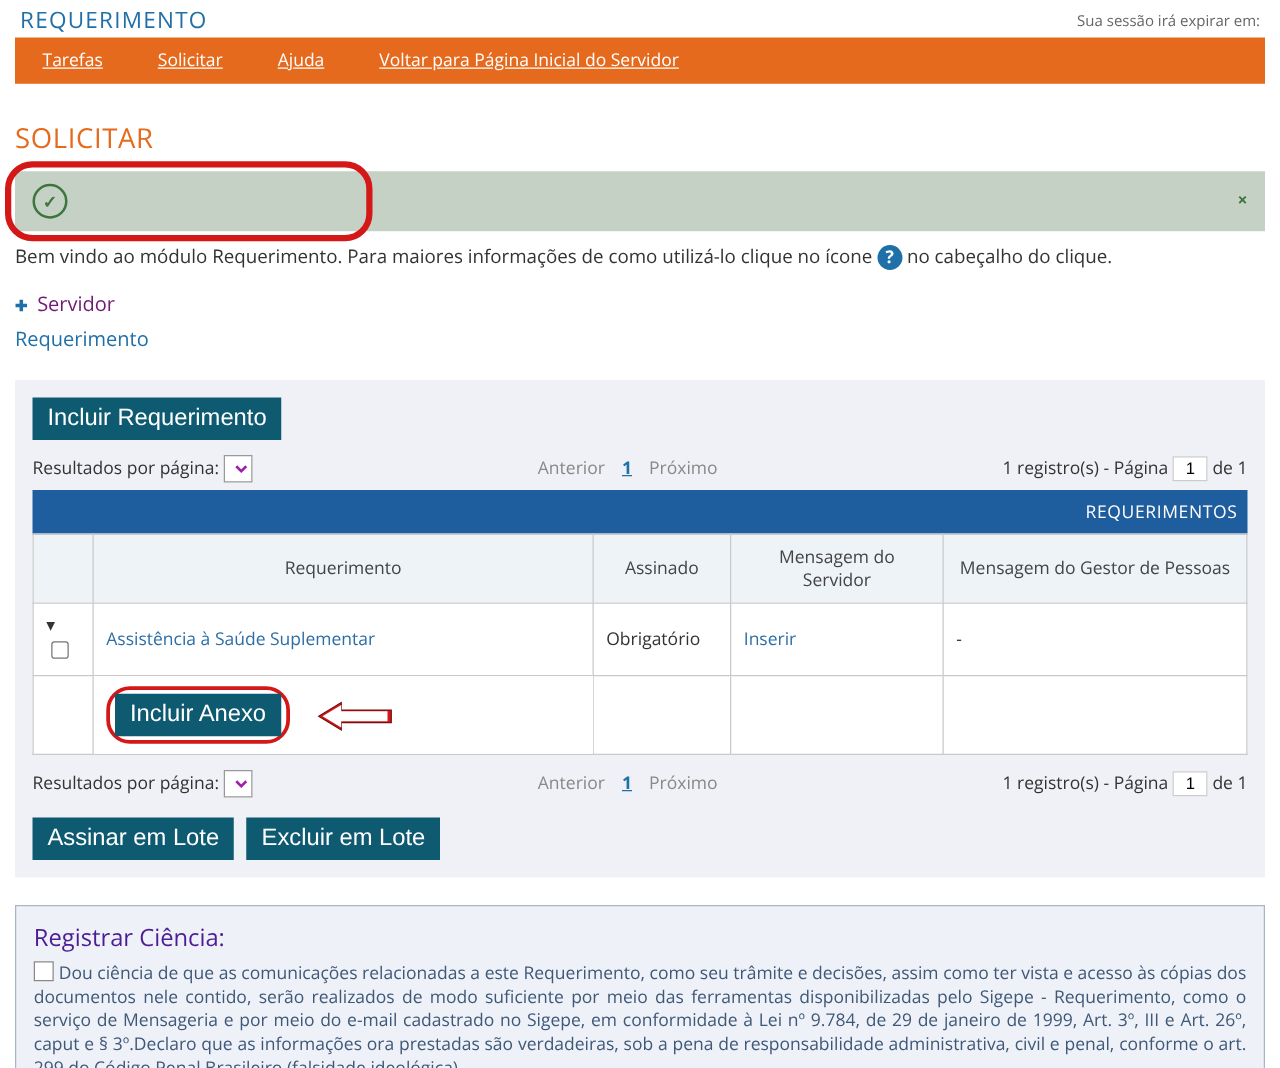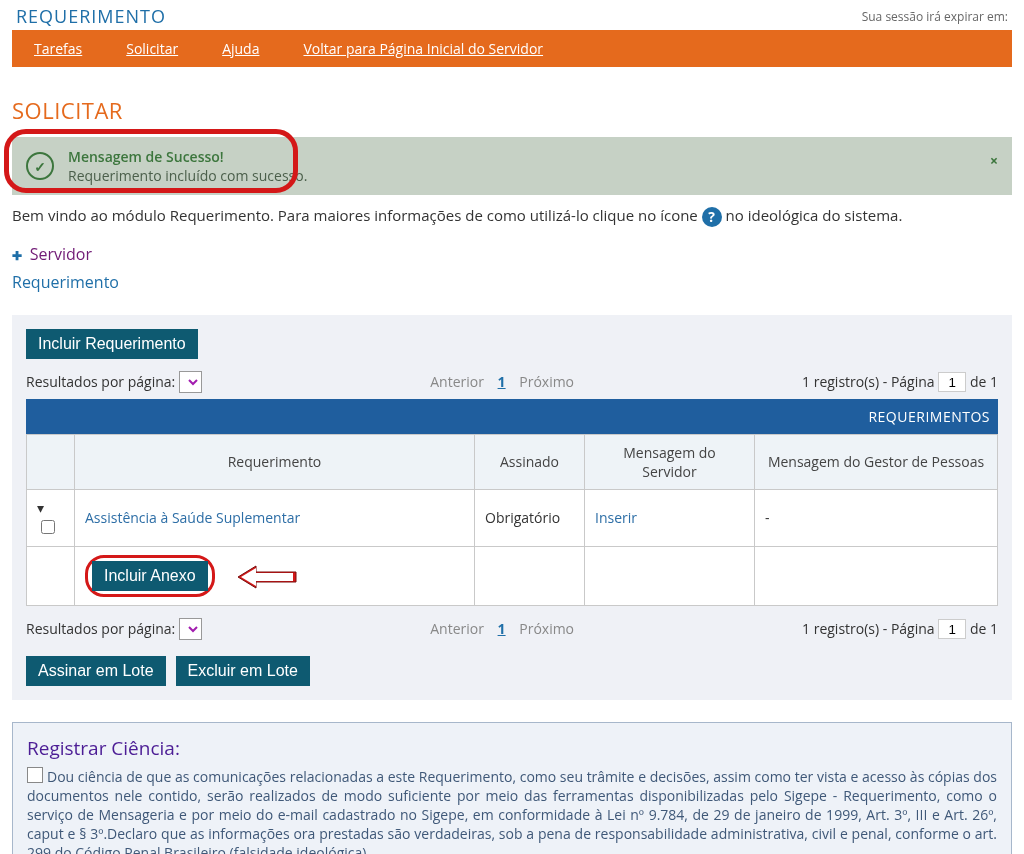--- a/index.html
+++ b/index.html
@@ -66,21 +66,21 @@
     font-weight: bold; font-size: 14px;
     vertical-align: middle;
   }
   .section-link { color: #701a75; font-size: 16px; font-weight: 500; }
   .plus-icon { color: #1f6fa8; font-weight: bold; margin-right: 4px; font-size: 12px; }
   .servidor-row { margin-bottom: 4px; }
   .req-section-title { color: #1f6fa8; font-size: 16px; font-weight: 500; margin: 6px 0 22px; }
   .panel { background: #eff1f6; padding: 14px; }
   .btn-teal {
     background: #0e5a71; color: #fff; border: none;
-    padding: 6px 12px; cursor: pointer; font-size: 16px;
+    padding: 6px 12px; cursor: pointer; font-size: 19px;
   }
   .pager-row {
     display: flex; align-items: center; justify-content: space-between;
     margin: 12px 0 6px;
     font-size: 14px;
   }
   .pager-left { display: flex; align-items: center; gap: 4px; }
   .pager-center { color: #888; }
   .pager-center .pg { color: #1f6fa8; text-decoration: underline; font-weight: bold; margin: 0 10px; }
   .pager-right { color: #333; }
@@ -143,33 +143,29 @@
     <div class="nav-item">Solicitar</div>
     <div class="nav-item">Ajuda</div>
     <div class="nav-item">Voltar para Página Inicial do Servidor</div>
   </div>
 
   <div class="page-title">SOLICITAR</div>
 
   <div class="success-wrap-outer">
     <div class="success-banner">
       <div class="success-icon">✓</div>
-      <div class="success-texts">
-        <div class="t1">Mensagem de Sucesso!</div>
-        <div class="t2">Requerimento incluído com sucesso.</div>
-      </div>
       <div class="close-x">×</div>
     </div>
     <div class="success-overlay-highlight"></div>
   </div>
 
   <div class="help-line">
     <span>Bem vindo ao módulo Requerimento. Para maiores informações de como utilizá-lo clique no ícone </span>
     <span class="help-icon">?</span>
-    <span> no ideológica do sistema.</span>
+    <span> no cabeçalho do clique.</span>
   </div>
 
   <div class="servidor-row">
     <span class="plus-icon">✚</span>
     <span class="section-link">Servidor</span>
   </div>
 
   <div class="req-section-title">Requerimento</div>
 
   <div class="panel">

